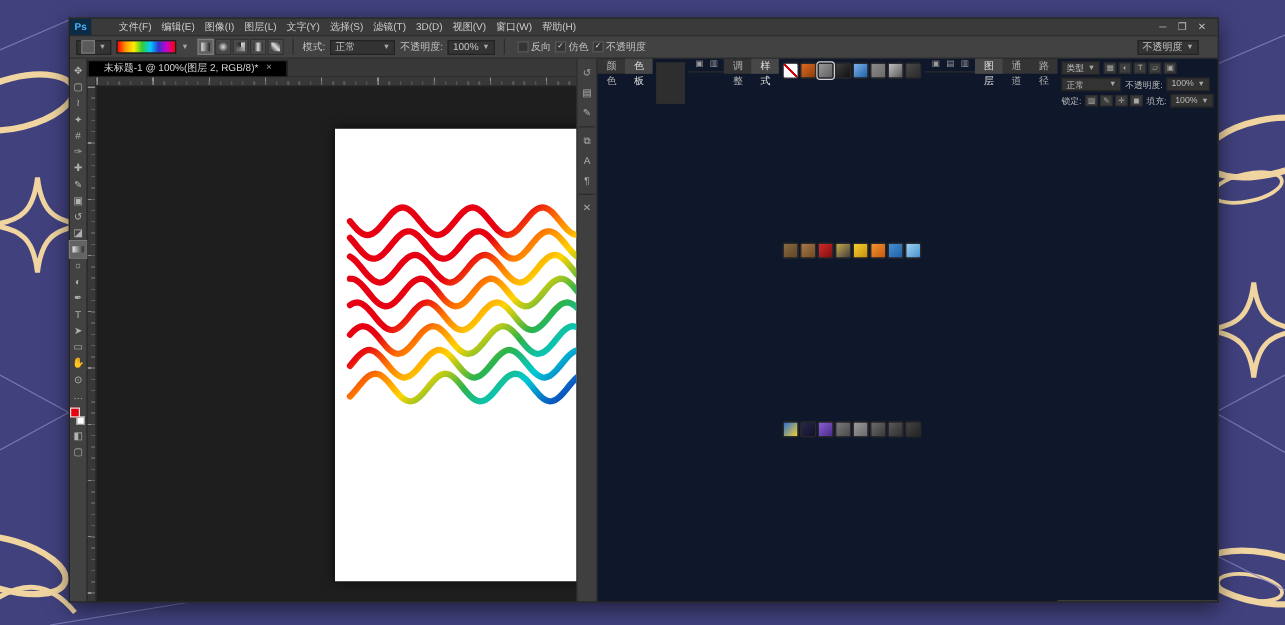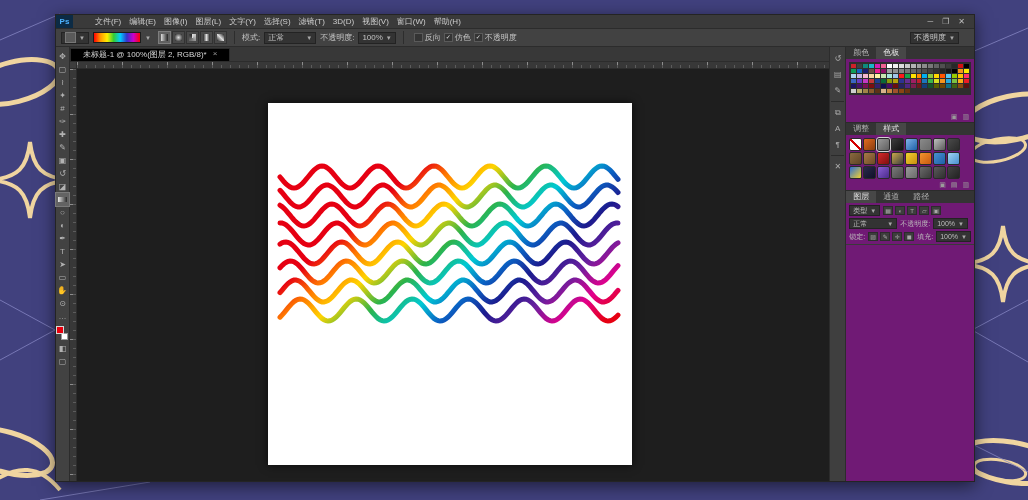--- a/index.html
+++ b/index.html
@@ -75,21 +75,21 @@
                      repeating-linear-gradient(180deg,#8d8d8d 0 1px,transparent 1px 45px);
     background-size:3px 100%,6px 100%;background-position:right top,right top;background-repeat:repeat-y}
   .canvas{position:absolute;left:198px;top:34px;width:364px;height:362px;background:#fff;
           box-shadow:0 0 9px rgba(0,0,0,.7)}
 
   .dockstrip{flex:0 0 17px;background:#3f3f3f;border-left:1px solid #2c2c2c;border-right:1px solid #2c2c2c;
              display:flex;flex-direction:column;align-items:center;padding-top:6px;gap:5px;box-sizing:border-box}
   .dock-ic{width:13px;height:11px;font-size:8px;color:#ababab;text-align:center;line-height:11px}
   .dock-sep{width:13px;height:1px;background:#2b2b2b;flex:0 0 1px}
 
-  .dock{flex:0 0 118px;background:#701a75;display:flex;flex-direction:column;min-height:0}
+  .dock{flex:0 0 118px;background:#0f172a;display:flex;flex-direction:row;min-height:0}
   .ptabs{flex:0 0 12px;height:12px;background:#343434;display:flex}
   .ptab{font-size:8px;color:#b2b2b2;line-height:12px;padding:0 7px}
   .ptab.active{background:#474747;color:#e2e2e2}
   .swatch-body{padding:3px 3px 0}
   .swatch-grid{display:grid;grid-template-columns:repeat(20,1fr);gap:1px;background:#2e2e2e;
                padding:1px;border:1px solid #2e2e2e}
   .swcell{height:4px}
   .swatch-spacer{height:17px}
   .panel-foot{height:10px;display:flex;justify-content:flex-end;align-items:center;gap:5px;
               padding:0 5px;border-bottom:1px solid #2b2b2b}

